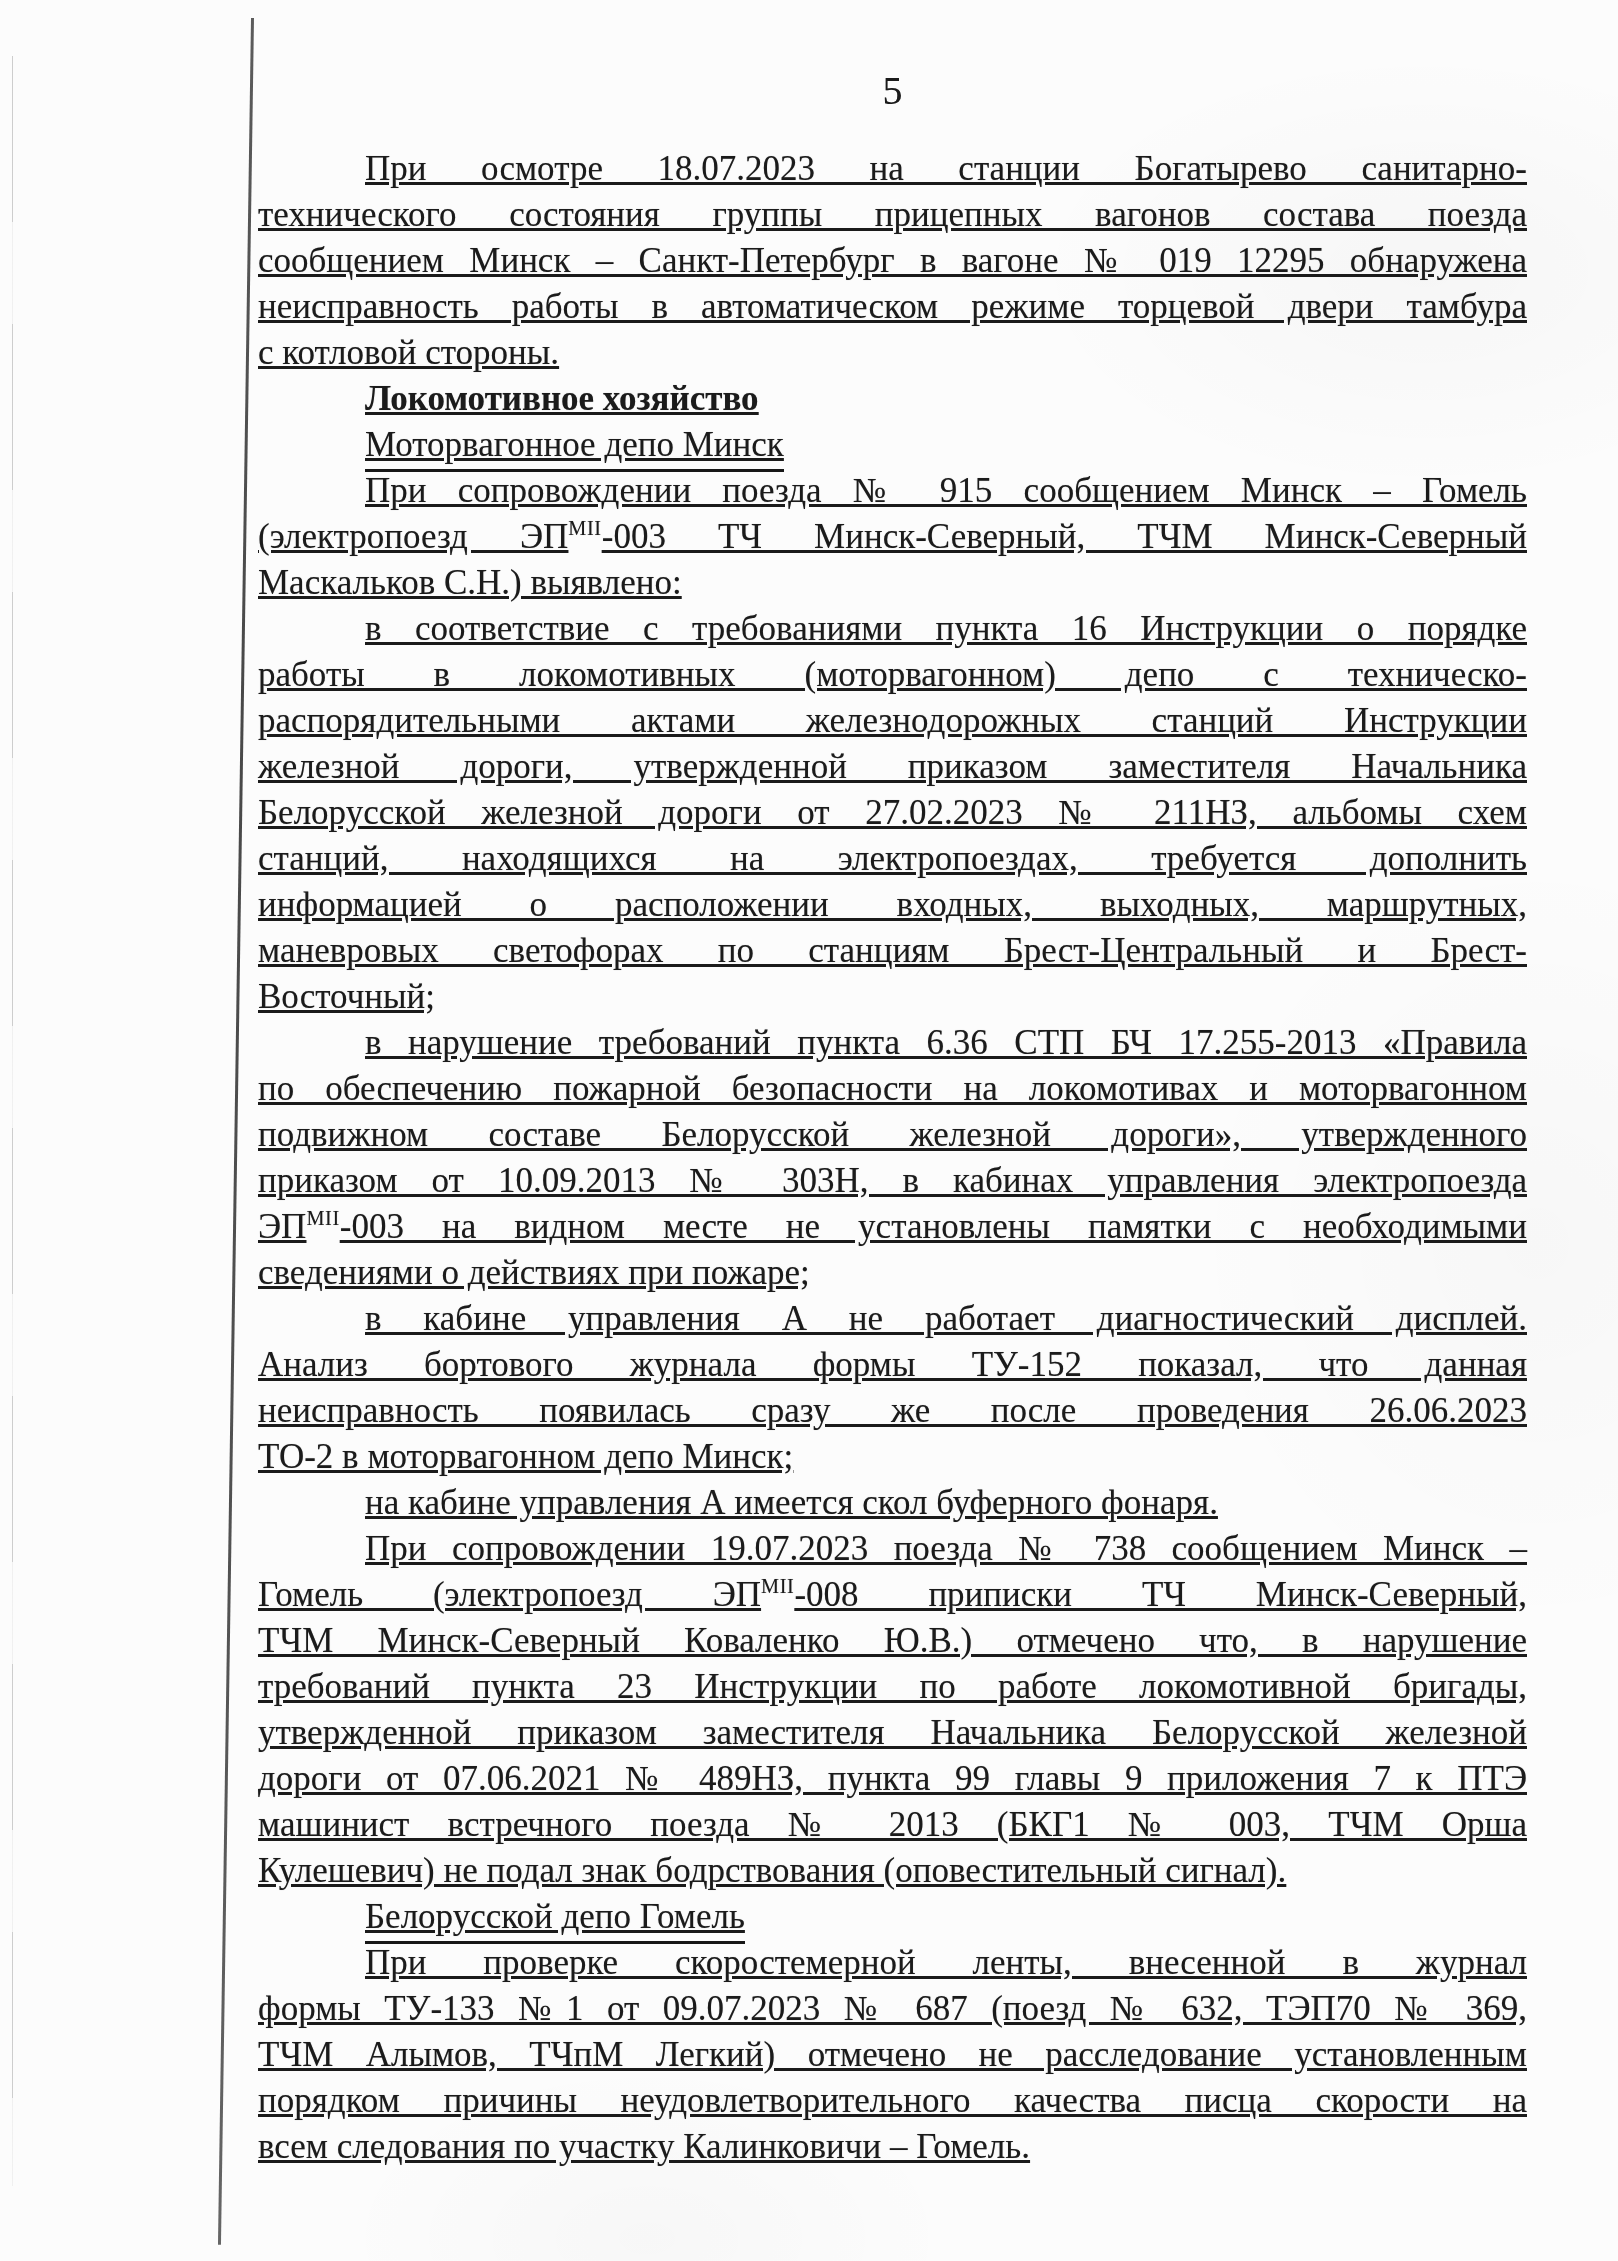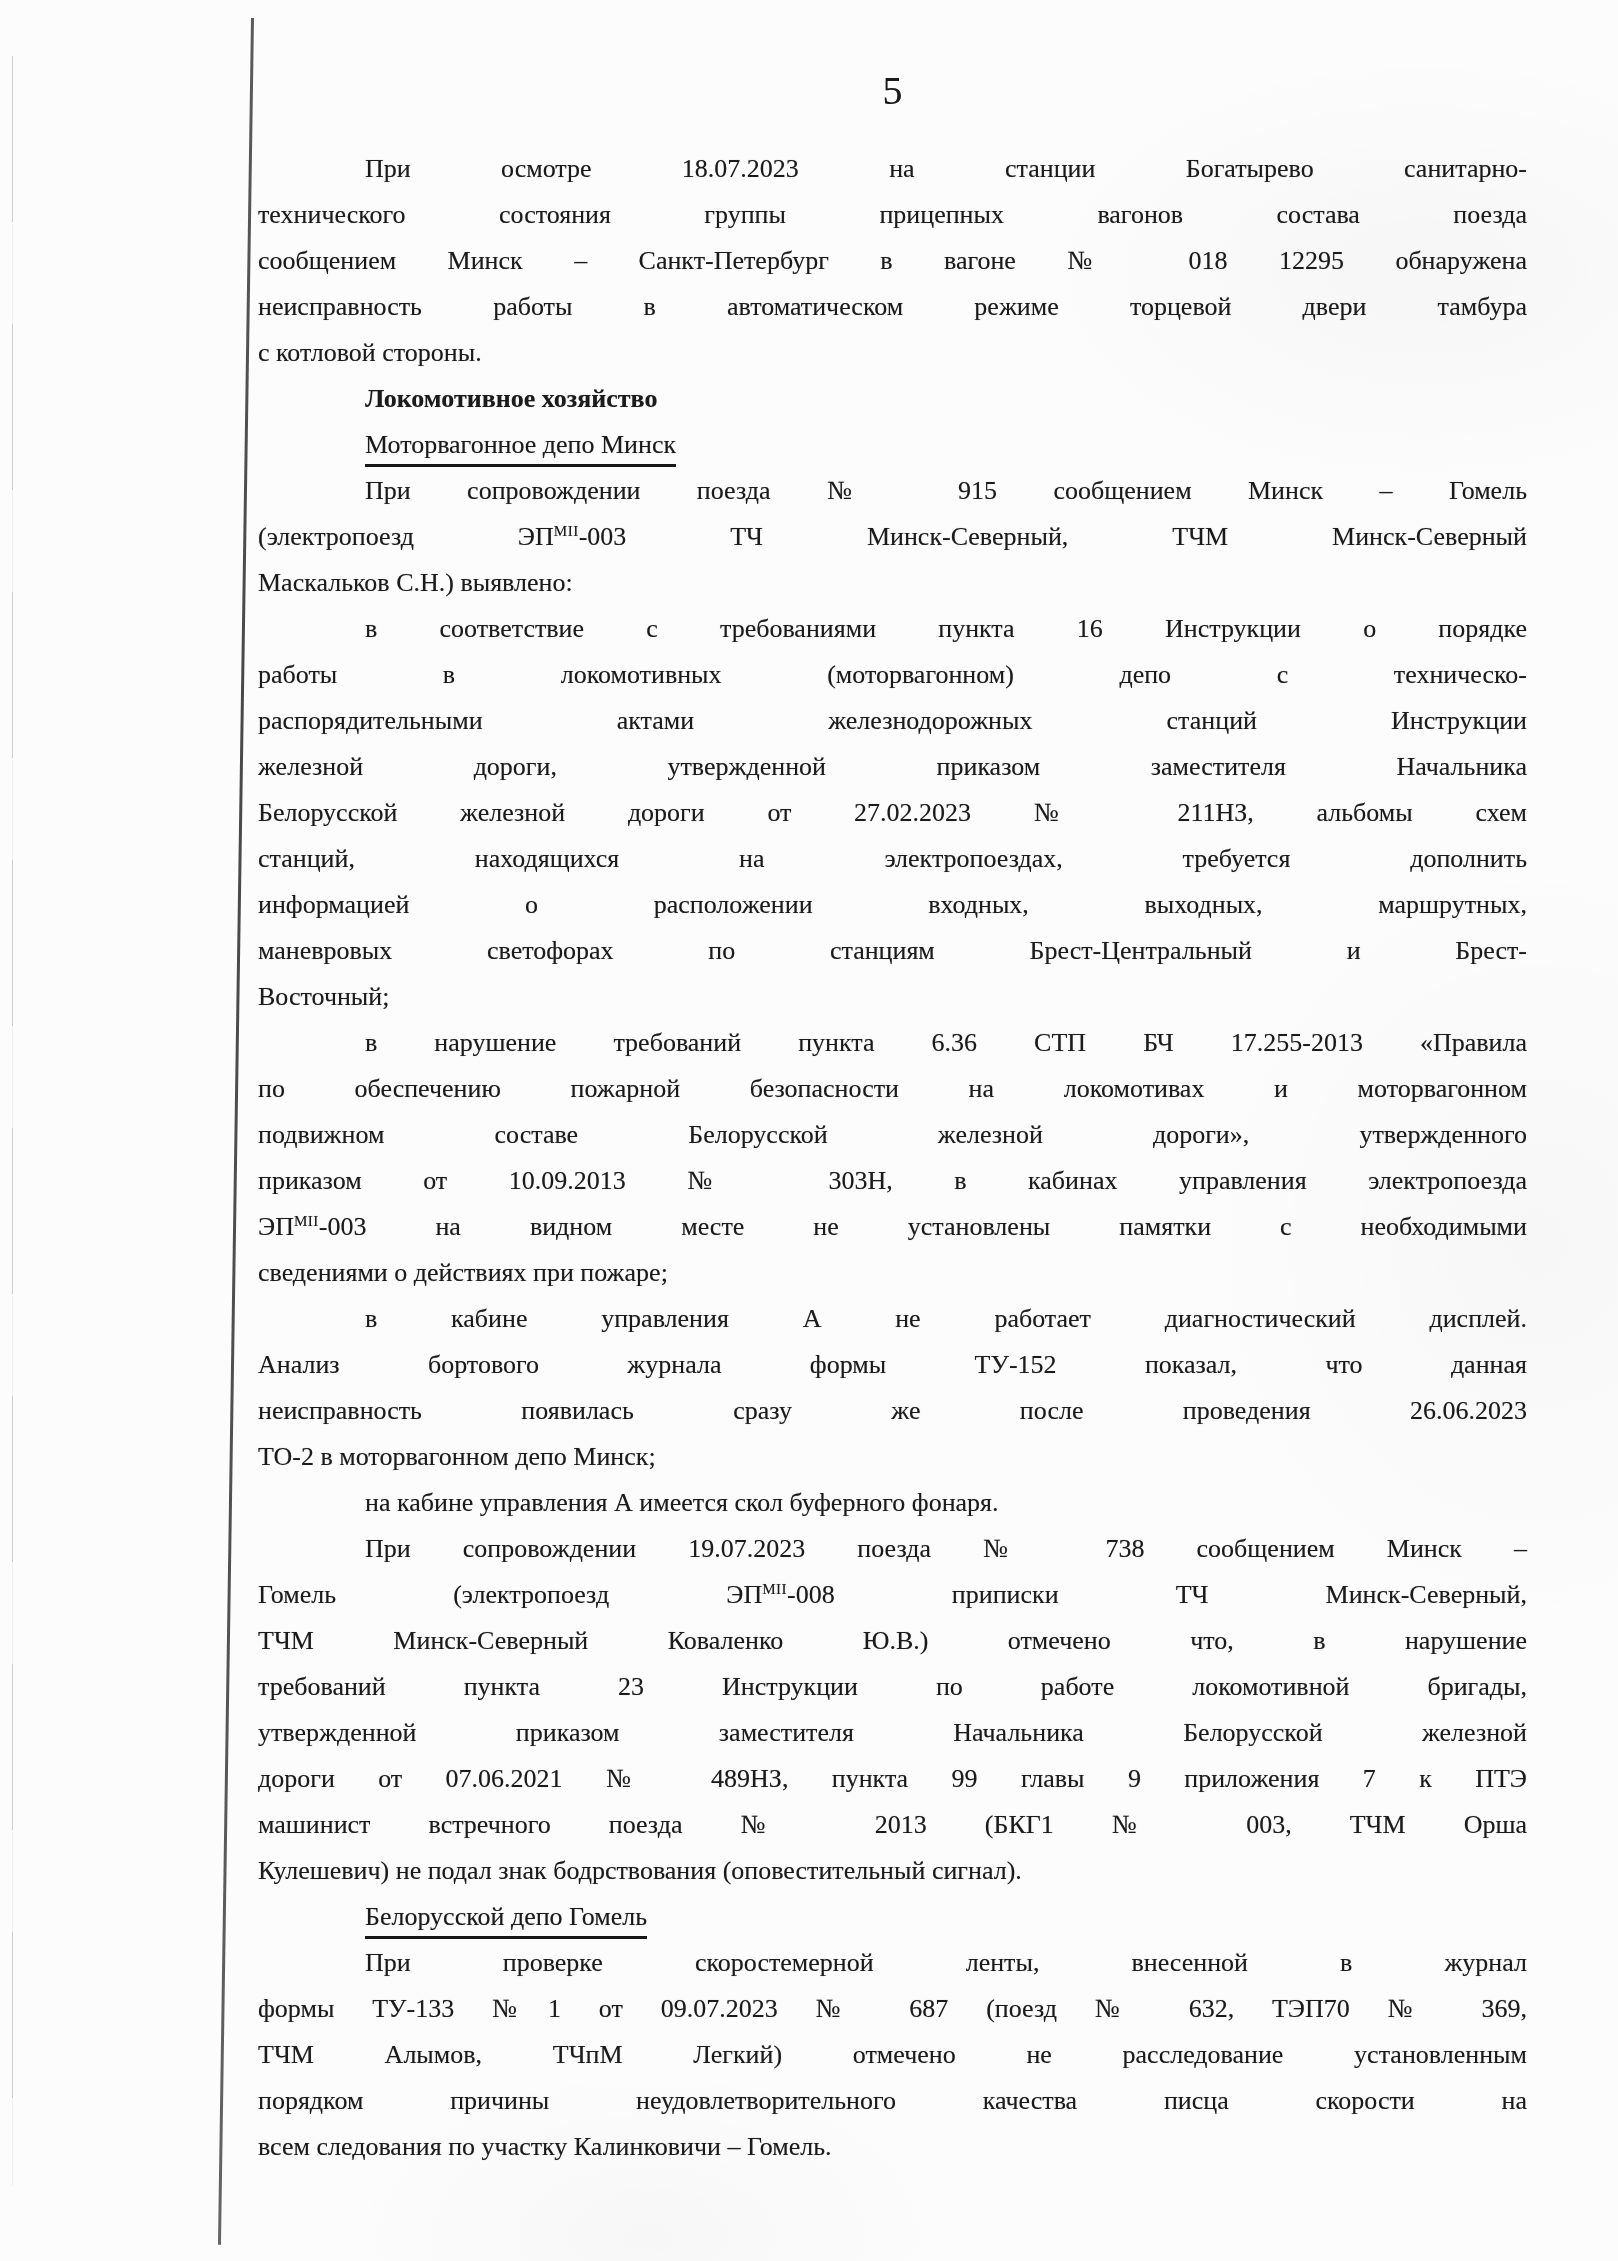--- a/index.html
+++ b/index.html
@@ -59,24 +59,25 @@
     font-size: 40px;
     line-height: 40px;
     text-shadow: 0 0 0.6px rgba(20,20,20,0.45);
     z-index: 1;
   }
   .doc {
     position: absolute;
     left: 258px;
     top: 146px;
     width: 1269px;
-    font-size: 26px;
+    font-size: 35px;
     line-height: 46px;
     text-shadow: 0 0 0.8px rgba(20,20,20,0.4);
     z-index: 1;
+    text-decoration: underline;
   }
   .line {
     text-align: justify;
     text-align-last: justify;
   }
   .line.last {
     text-align-last: left;
   }
   .line.indent {
     text-indent: 107px;
@@ -103,21 +104,21 @@
 </head>
 <body>
 
 <div class="page">
   <div class="scanline-edge"></div>
   <div class="scanline-main"></div>
   <div class="pageno">5</div>
   <div class="doc">
       <div class="line indent"><span>При осмотре 18.07.2023 на станции Богатырево санитарно-</span></div>
       <div class="line"><span>технического состояния группы прицепных вагонов состава поезда</span></div>
-      <div class="line"><span>сообщением Минск – Санкт-Петербург в вагоне № 018 12295 обнаружена</span></div>
+      <div class="line"><span>сообщением Минск – Санкт-Петербург в вагоне № 019 12295 обнаружена</span></div>
       <div class="line"><span>неисправность работы в автоматическом режиме торцевой двери тамбура</span></div>
       <div class="line last"><span>с котловой стороны.</span></div>
       <div class="line heading indent last bold"><span>Локомотивное хозяйство</span></div>
       <div class="line heading indent last"><span class="u">Моторвагонное депо Минск</span></div>
       <div class="line indent"><span>При сопровождении поезда № 915 сообщением Минск – Гомель</span></div>
       <div class="line"><span>(электропоезд ЭП</span><span class="sup">МII</span><span>-003 ТЧ Минск-Северный, ТЧМ Минск-Северный</span></div>
       <div class="line last"><span>Маскальков С.Н.) выявлено:</span></div>
       <div class="line indent"><span>в соответствие с требованиями пункта 16 Инструкции о порядке</span></div>
       <div class="line"><span>работы в локомотивных (моторвагонном) депо с техническо-</span></div>
       <div class="line"><span>распорядительными актами железнодорожных станций Инструкции</span></div>

